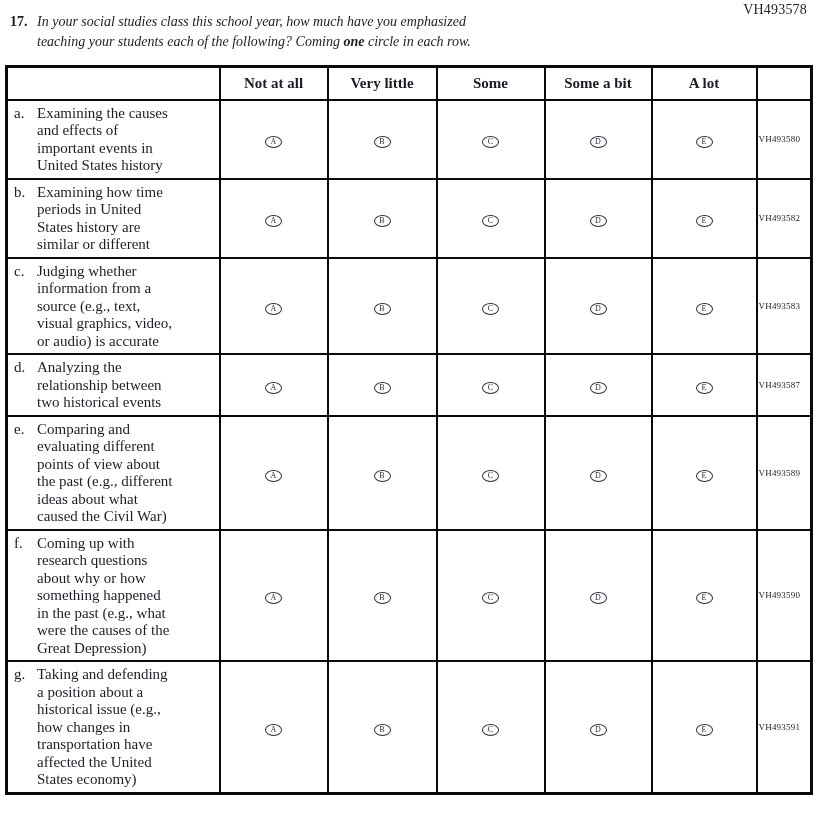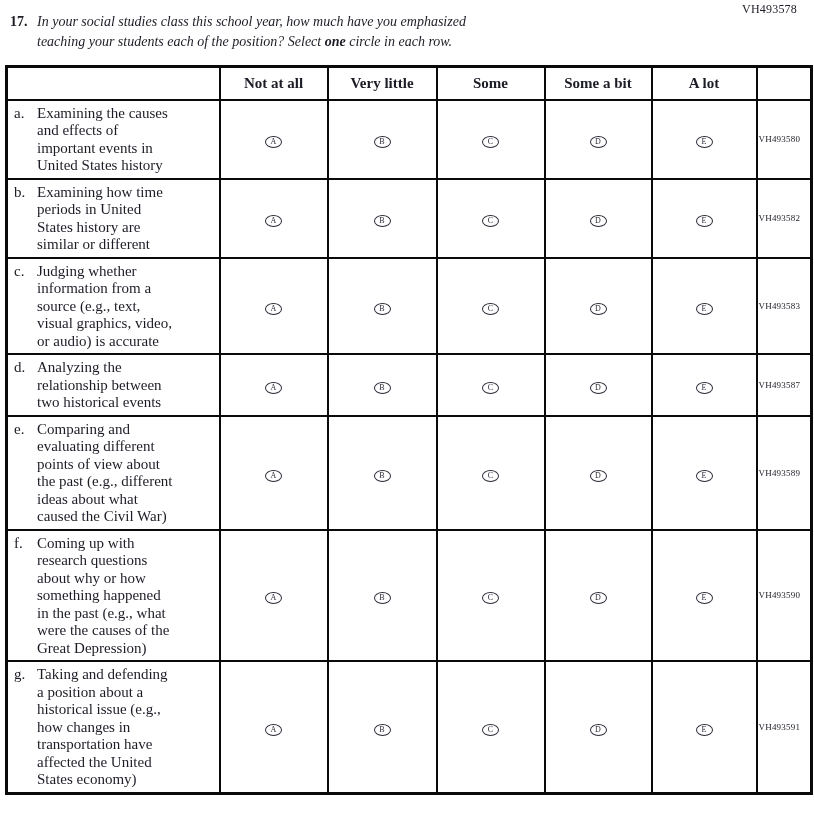--- a/index.html
+++ b/index.html
@@ -6,22 +6,22 @@
   html, body {
     width: 814px; height: 813px;
     background: #ffffff;
     font-family: "Liberation Serif", serif;
     color: #1c1c26;
     overflow: hidden;
     position: relative;
   }
   .top-code {
     position: absolute;
-    top: 2px; right: 17px;
-    font-size: 12px;
+    top: 2px; right: 7px;
+    font-size: 14px;
     letter-spacing: 0.2px;
     color: #1c1c26;
   }
   .question {
     display: flex;
     margin: 12px 10px 0 10px;
     font-size: 14px;
     line-height: 20px;
   }
   .qnum {
@@ -84,21 +84,21 @@
 </style>
 </head>
 <body>
 
 <div class="top-code">VH493578</div>
 
 <div class="question">
   <span class="qnum">17.</span>
   <div class="qtext">
     <span>In your social studies class this school year, how much have you emphasized</span><br>
-    <span>teaching your students each of the position? Select </span><b>one</b><span> circle in each row.</span>
+    <span>teaching your students each of the following? Coming </span><b>one</b><span> circle in each row.</span>
   </div>
 </div>
 
 <table class="matrix">
   <colgroup>
     <col style="width:213px">
     <col style="width:108px">
     <col style="width:109px">
     <col style="width:108px">
     <col style="width:107px">

